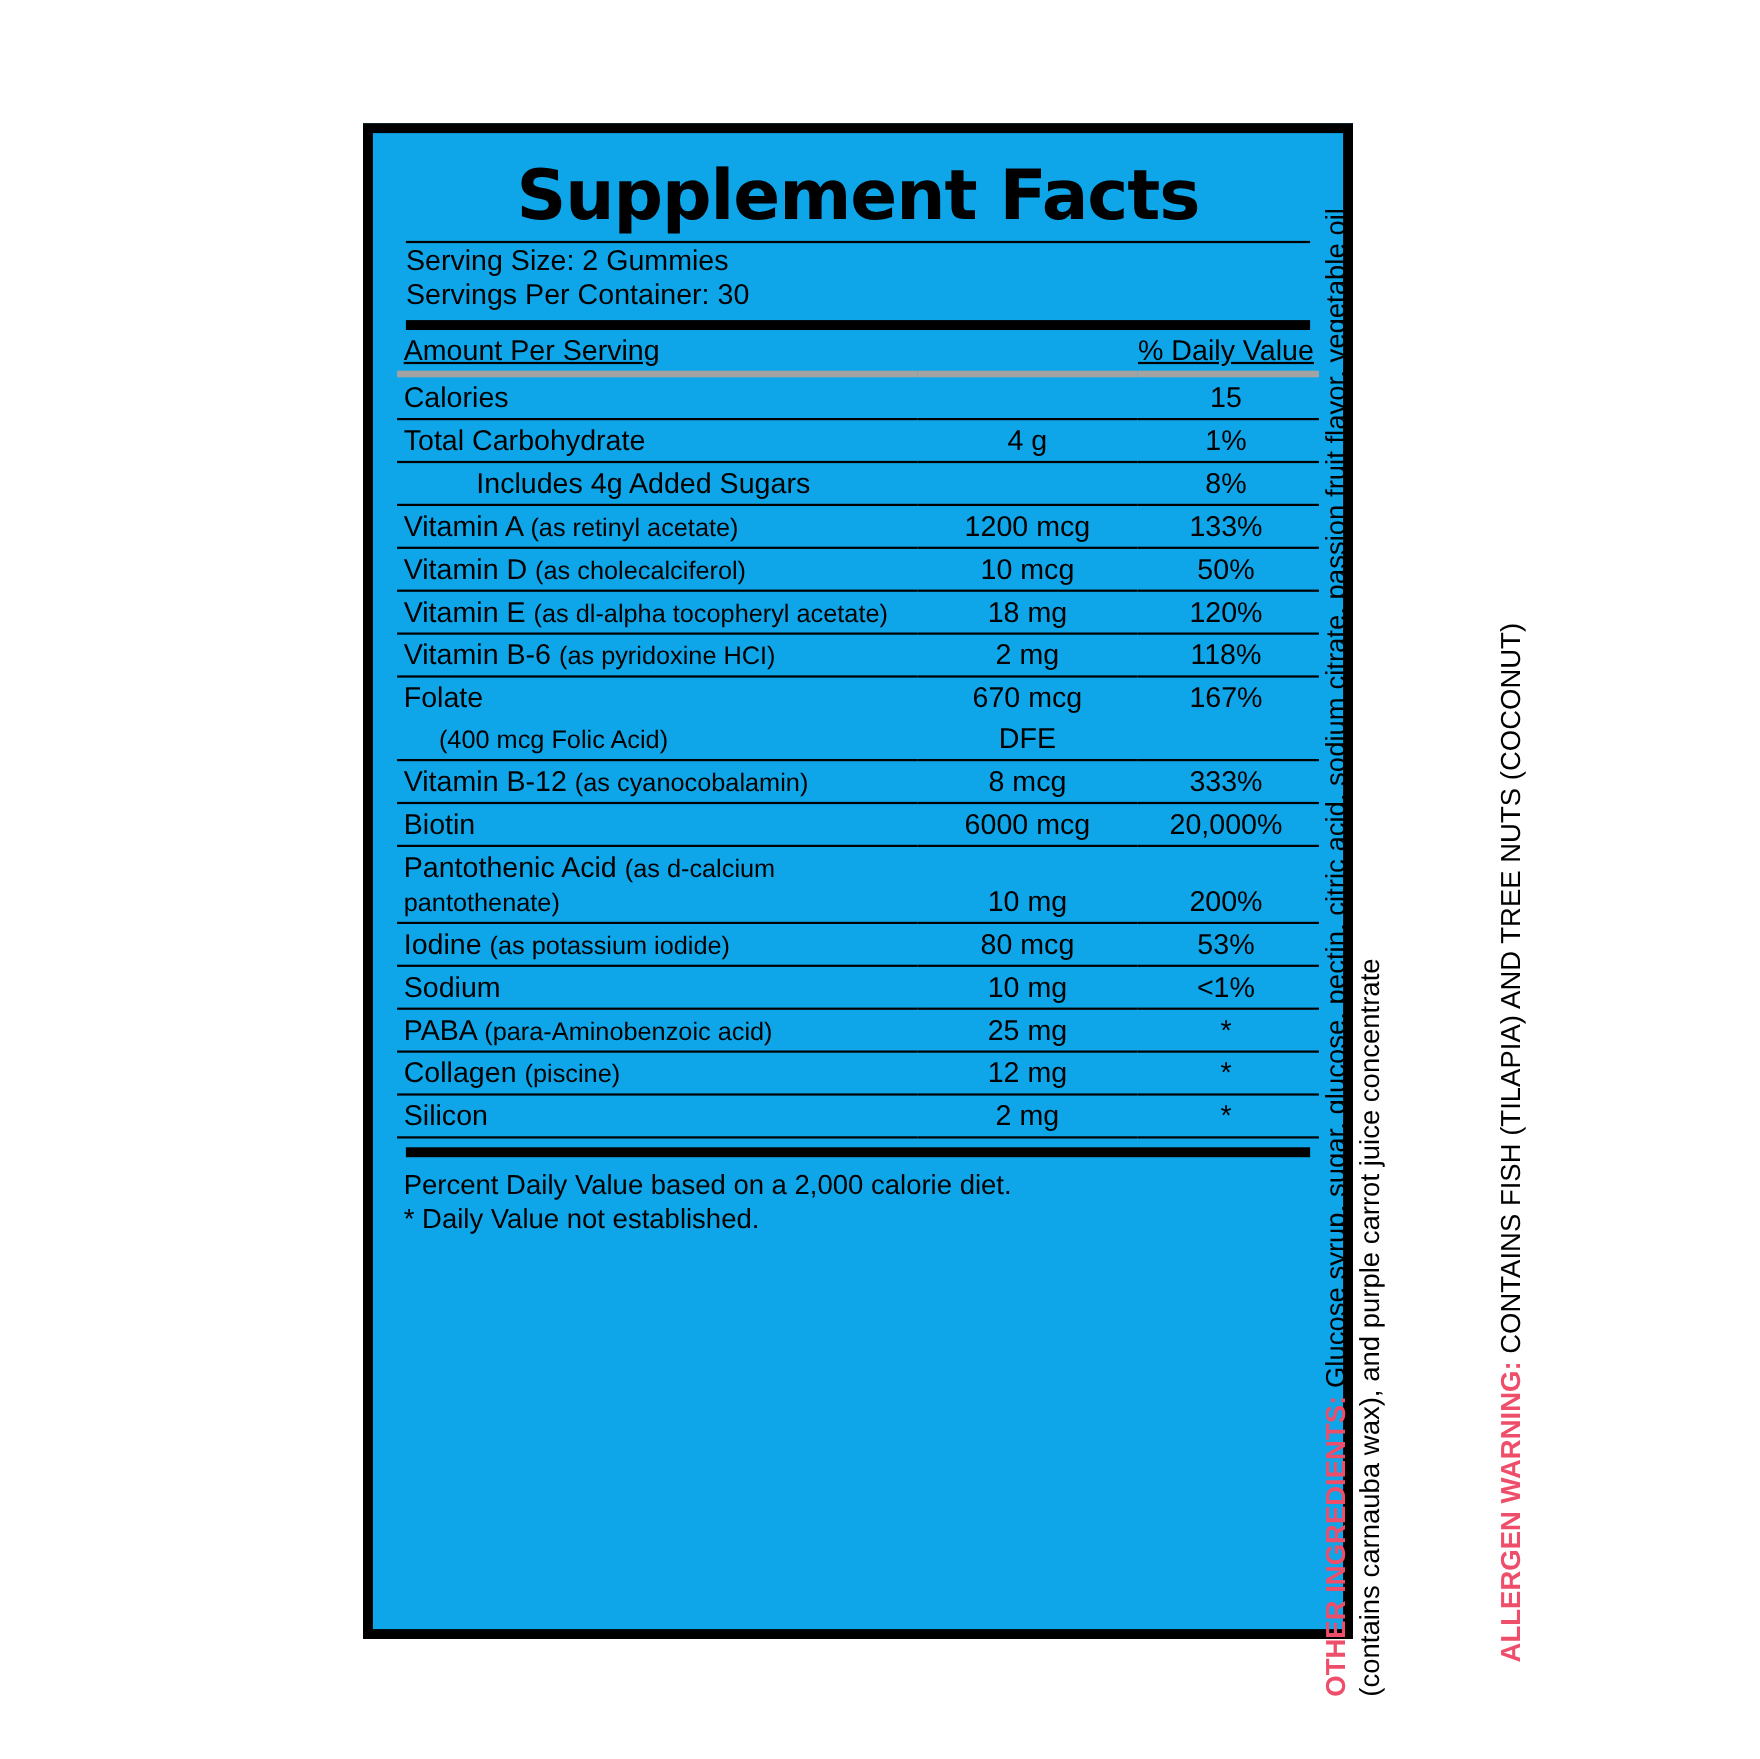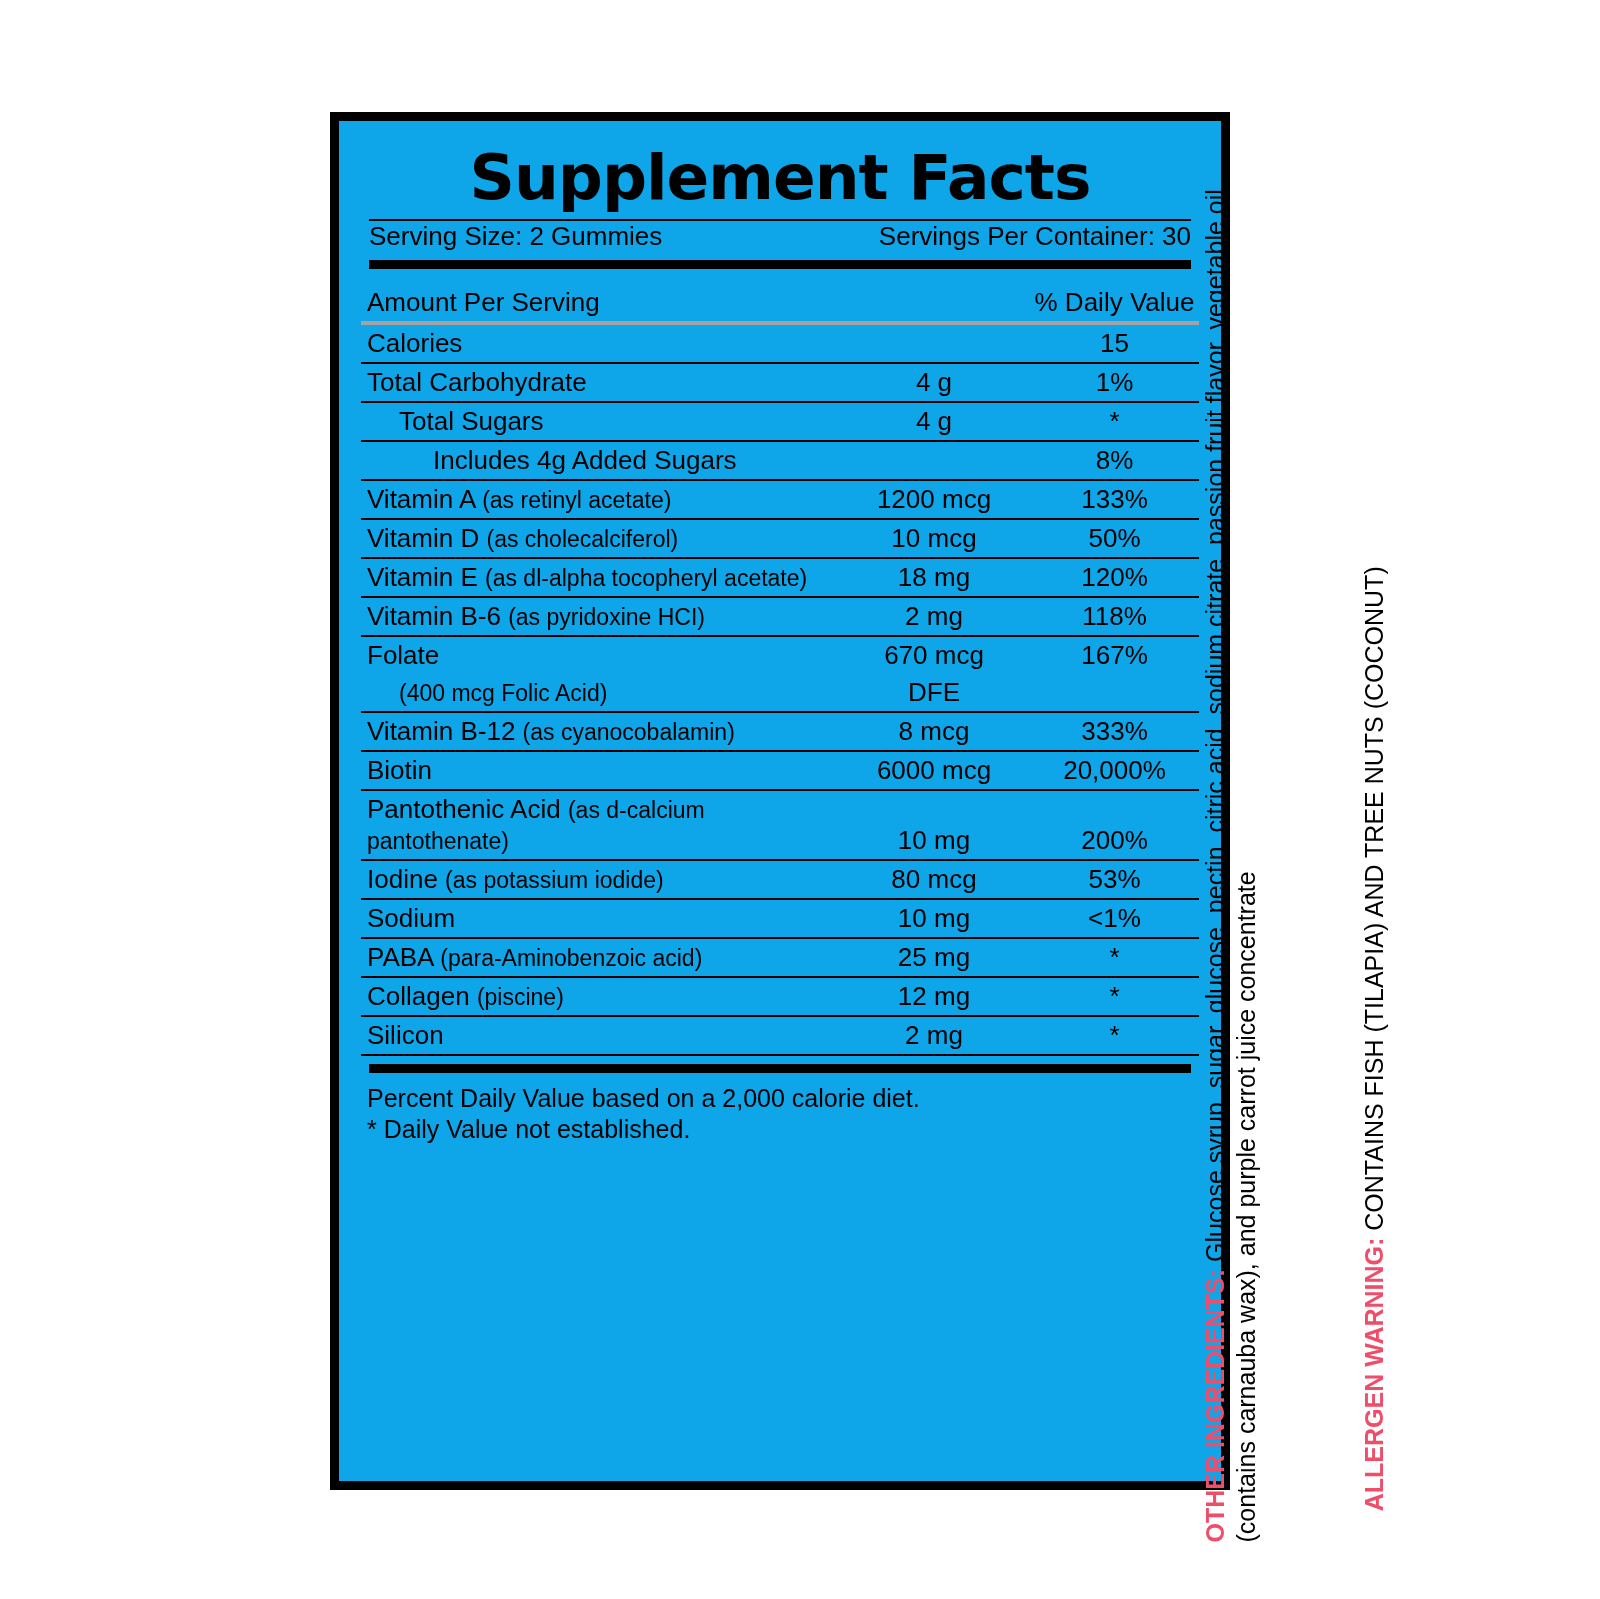--- a/index.html
+++ b/index.html
@@ -38,39 +38,41 @@
     margin: 14px 0 8px 0;
     font-family: "DejaVu Sans", sans-serif;
   }
 
   .serving-row {
     display: flex;
     justify-content: space-between;
     align-items: baseline;
     font-size: 26px;
     padding: 0 8px 8px 8px;
+    flex-direction: column;
   }
 
   .rule-thick { border-bottom: 9px solid #000; margin: 0 8px; }
   .rule-thin  { border-bottom: 2px solid #000; margin: 0 8px; }
 
   table.facts {
     width: 100%;
     border-collapse: collapse;
     font-size: 26px;
   }
   table.facts td {
     border-bottom: 2px solid #000;
     padding: 3px 0 3px 0;
     vertical-align: bottom;
   }
   table.facts tr.no-rule td { border-bottom: none; }
   table.facts tr.amt-head td {
-    border-bottom: 4px solid #a3a3a3;
-    padding-top: 18px;
+    border-bottom: 6px solid #a3a3a3;
+    padding-top: 3px;
+    text-decoration: underline;
   }
   .c-name { text-align: left; padding-left: 6px !important; }
   .c-amt  { text-align: center; width: 200px; white-space: nowrap; }
   .c-dv   { text-align: center; width: 165px; white-space: nowrap; padding-right: 4px !important; }
   .indent1 { padding-left: 38px !important; }
   .indent2 { padding-left: 72px !important; }
   .sub {
     font-size: 23px;
   }
   .star { font-size: 26px; }
@@ -134,25 +136,20 @@
           <td class="c-name"><span>Calories</span></td>
           <td class="c-amt"></td>
           <td class="c-dv">15</td>
         </tr>
         <tr>
           <td class="c-name"><span>Total Carbohydrate</span></td>
           <td class="c-amt">4 g</td>
           <td class="c-dv">1%</td>
         </tr>
         <tr>
-          <td class="c-name indent1"><span>Total Sugars</span></td>
-          <td class="c-amt">4 g</td>
-          <td class="c-dv star">*</td>
-        </tr>
-        <tr>
           <td class="c-name indent2"><span>Includes 4g Added Sugars</span></td>
           <td class="c-amt"></td>
           <td class="c-dv">8%</td>
         </tr>
         <tr>
           <td class="c-name"><span>Vitamin A</span> <span class="sub">(as retinyl acetate)</span></td>
           <td class="c-amt">1200 mcg</td>
           <td class="c-dv">133%</td>
         </tr>
         <tr>

